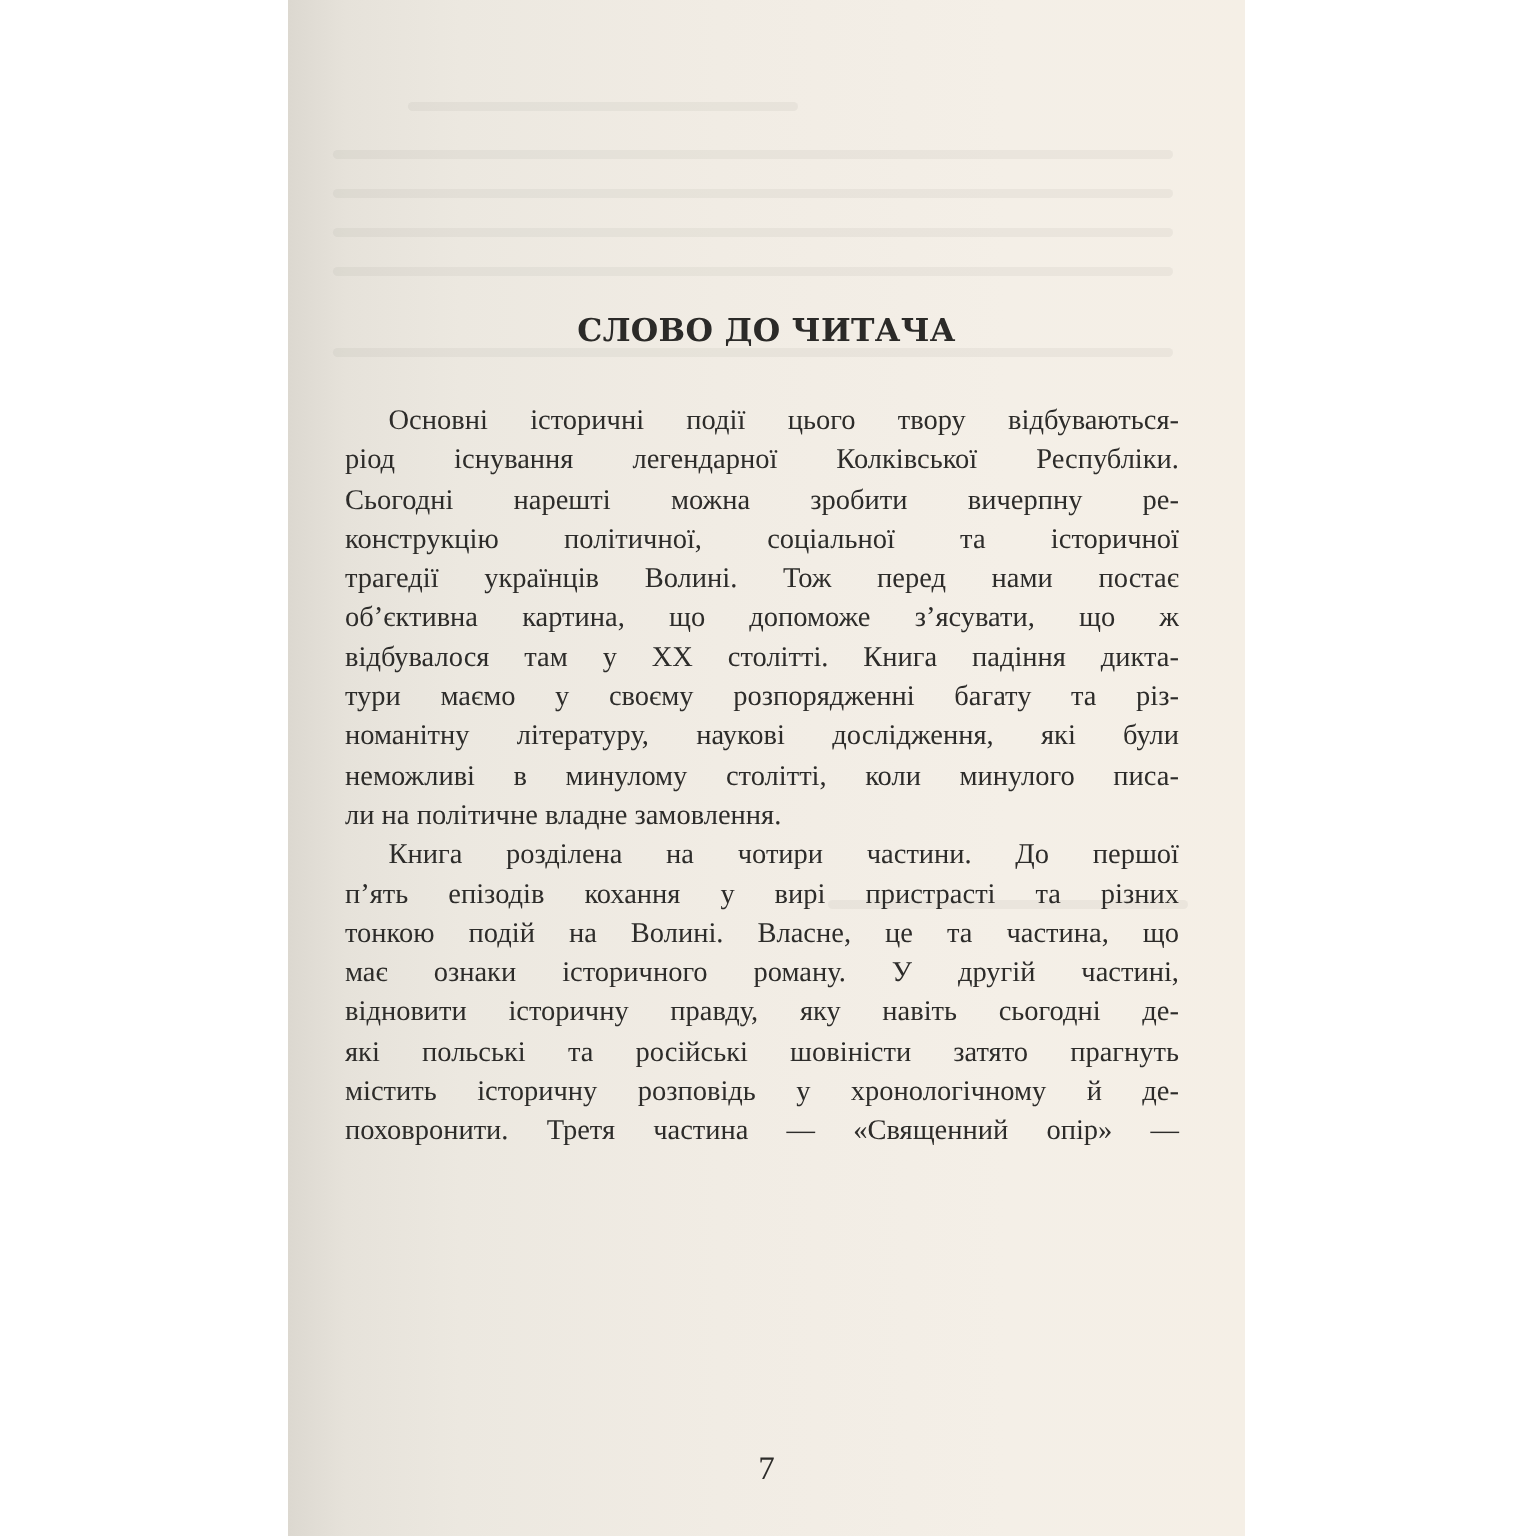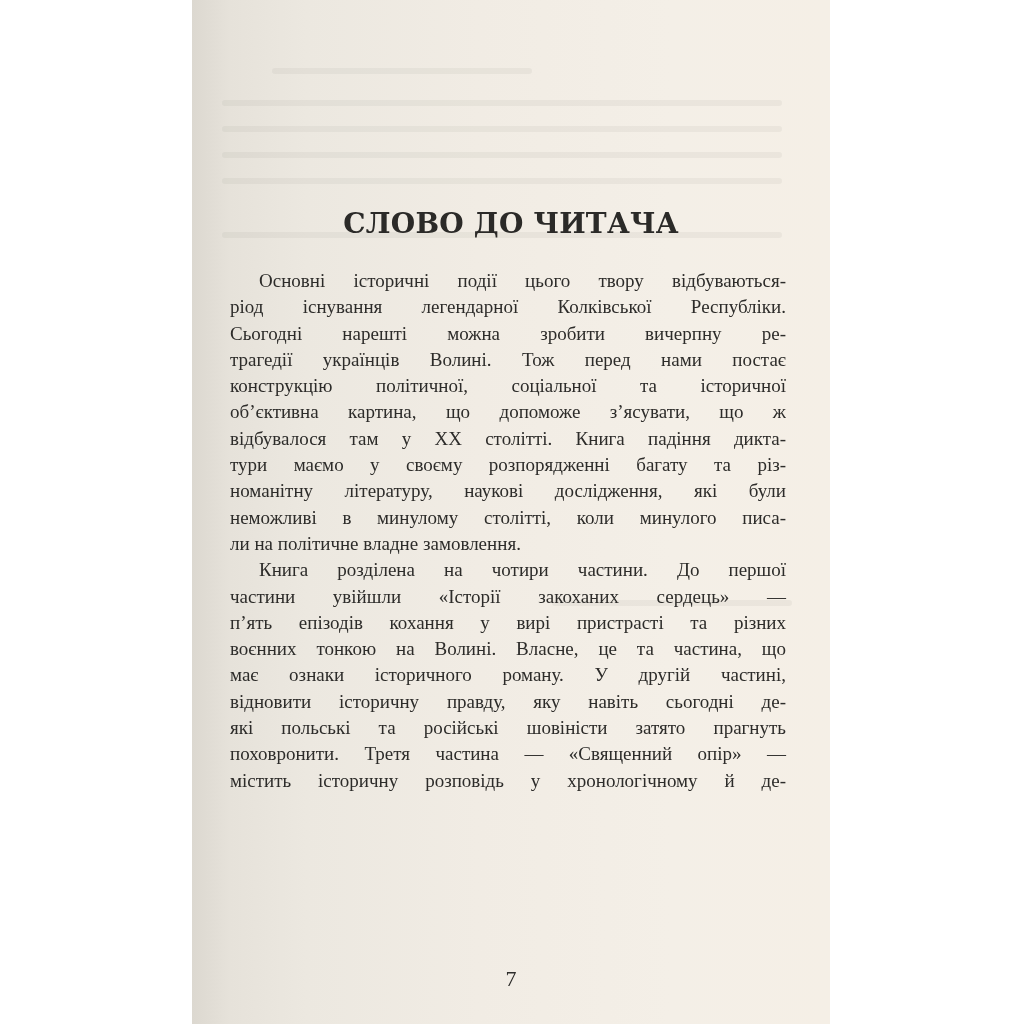--- a/index.html
+++ b/index.html
@@ -28,21 +28,21 @@
       background: rgba(150, 145, 135, 0.10);
     }
     .title {
       position: absolute;
       left: 0;
       top: 207px;
       width: 638px;
       text-align: center;
       font-family: "DejaVu Serif", "Liberation Serif", serif;
       font-weight: bold;
-      font-size: 28px;
+      font-size: 21px;
       letter-spacing: 0.2px;
       color: #2b2a28;
     }
     .body-text {
       position: absolute;
       left: 38px;
       top: 268px;
       width: 556px;
       font-family: "Liberation Serif", "DejaVu Serif", serif;
       font-size: 19px;
@@ -81,36 +81,35 @@
   <div class="bleed" style="top:232px;left:30px;width:560px"></div>
   <div class="bleed" style="top:600px;left:360px;width:240px"></div>
 
   <div class="title">СЛОВО ДО ЧИТАЧА</div>
 
   <div class="body-text">
     <div>
       <span class="line indent">Основні історичні події цього твору відбуваються-</span>
       <span class="line">ріод існування легендарної Колківської Республіки.</span>
       <span class="line">Сьогодні нарешті можна зробити вичерпну ре-</span>
+      <span class="line">конструкцію політичної, соціальної та історичної</span>
       <span class="line">трагедії українців Волині. Тож перед нами постає</span>
-      <span class="line">конструкцію політичної, соціальної та історичної</span>
       <span class="line">об’єктивна картина, що допоможе з’ясувати, що ж</span>
       <span class="line">відбувалося там у ХХ столітті. Книга падіння дикта-</span>
       <span class="line">тури маємо у своєму розпорядженні багату та різ-</span>
       <span class="line">номанітну літературу, наукові дослідження, які були</span>
       <span class="line">неможливі в минулому столітті, коли минулого писа-</span>
       <span class="line last">ли на політичне владне замовлення.</span>
     </div>
     <div>
       <span class="line indent">Книга розділена на чотири частини. До першої</span>
-      <span class="line">частини увійшли «Історії закоханих сердець» —</span>
       <span class="line">п’ять епізодів кохання у вирі пристрасті та різних</span>
-      <span class="line">воєнних тонкою на Волині. Власне, це та частина, що</span>
+      <span class="line">тонкою подій на Волині. Власне, це та частина, що</span>
       <span class="line">має ознаки історичного роману. У другій частині,</span>
       <span class="line">відновити історичну правду, яку навіть сьогодні де-</span>
       <span class="line">які польські та російські шовіністи затято прагнуть</span>
+      <span class="line">містить історичну розповідь у хронологічному й де-</span>
       <span class="line">поховронити. Третя частина — «Священний опір» —</span>
-      <span class="line">містить історичну розповідь у хронологічному й де-</span>
     </div>
   </div>
 
   <div class="page-number">7</div>
 </div>
 
 </body></html>

